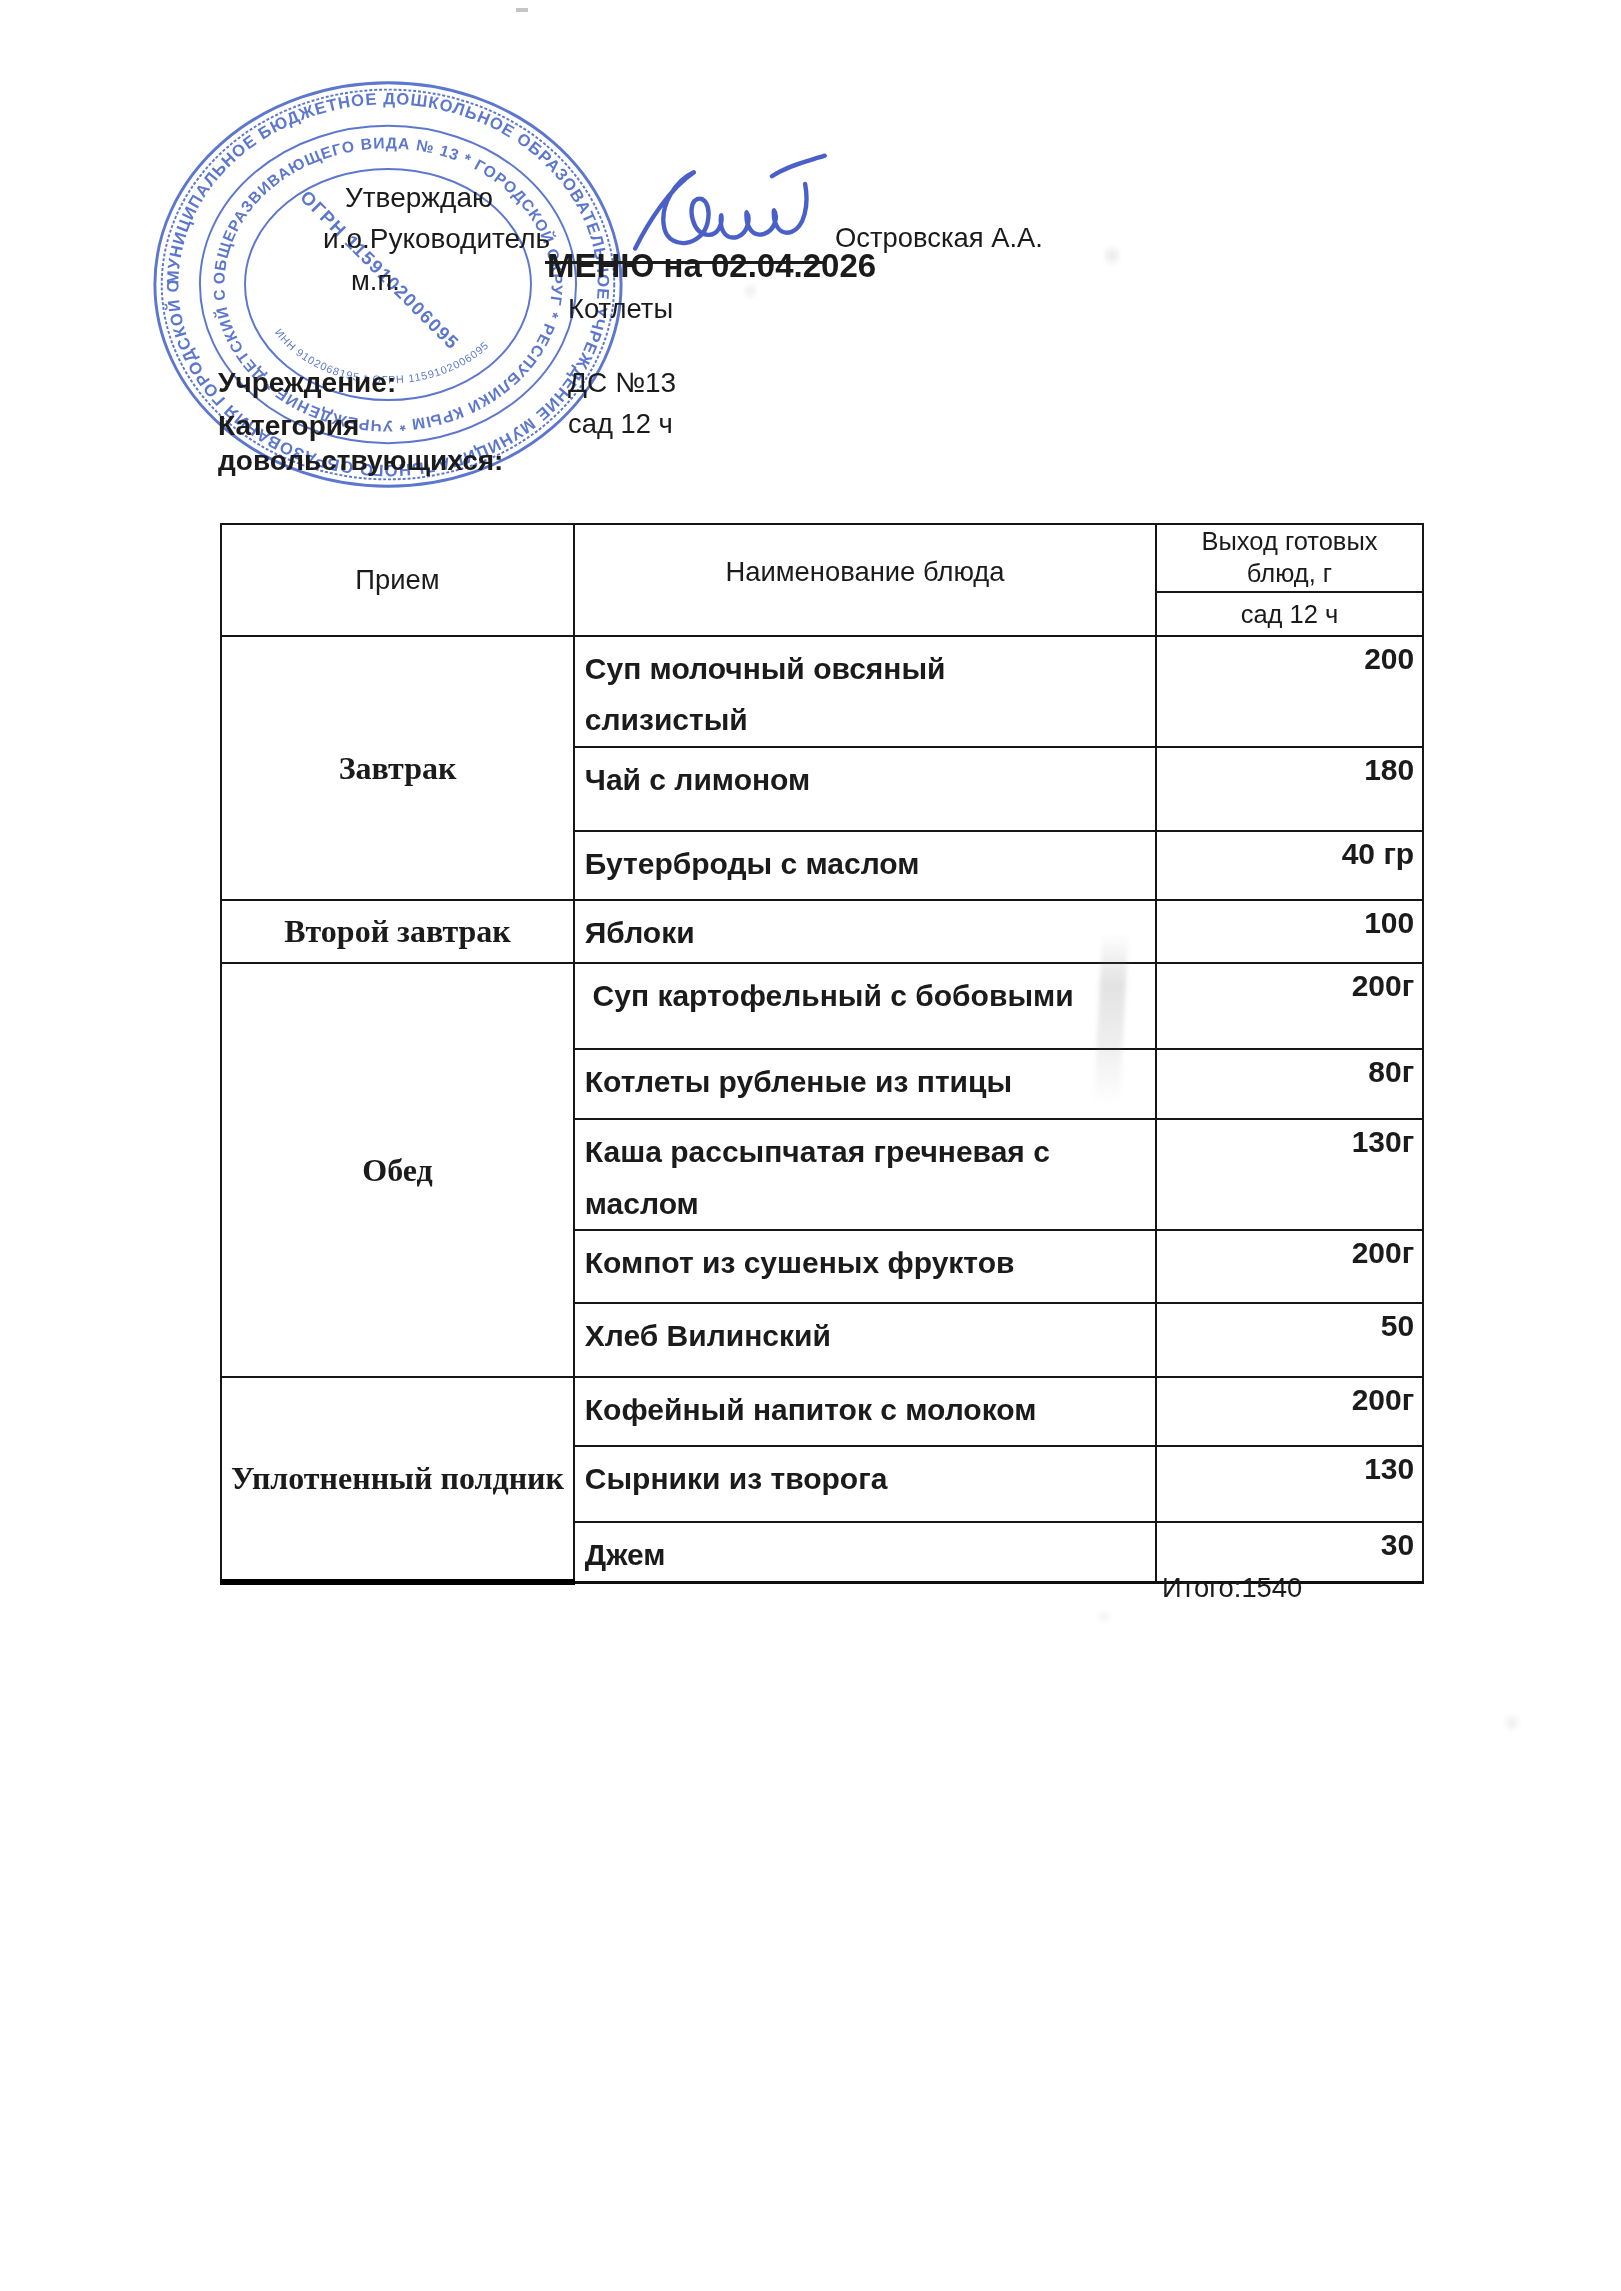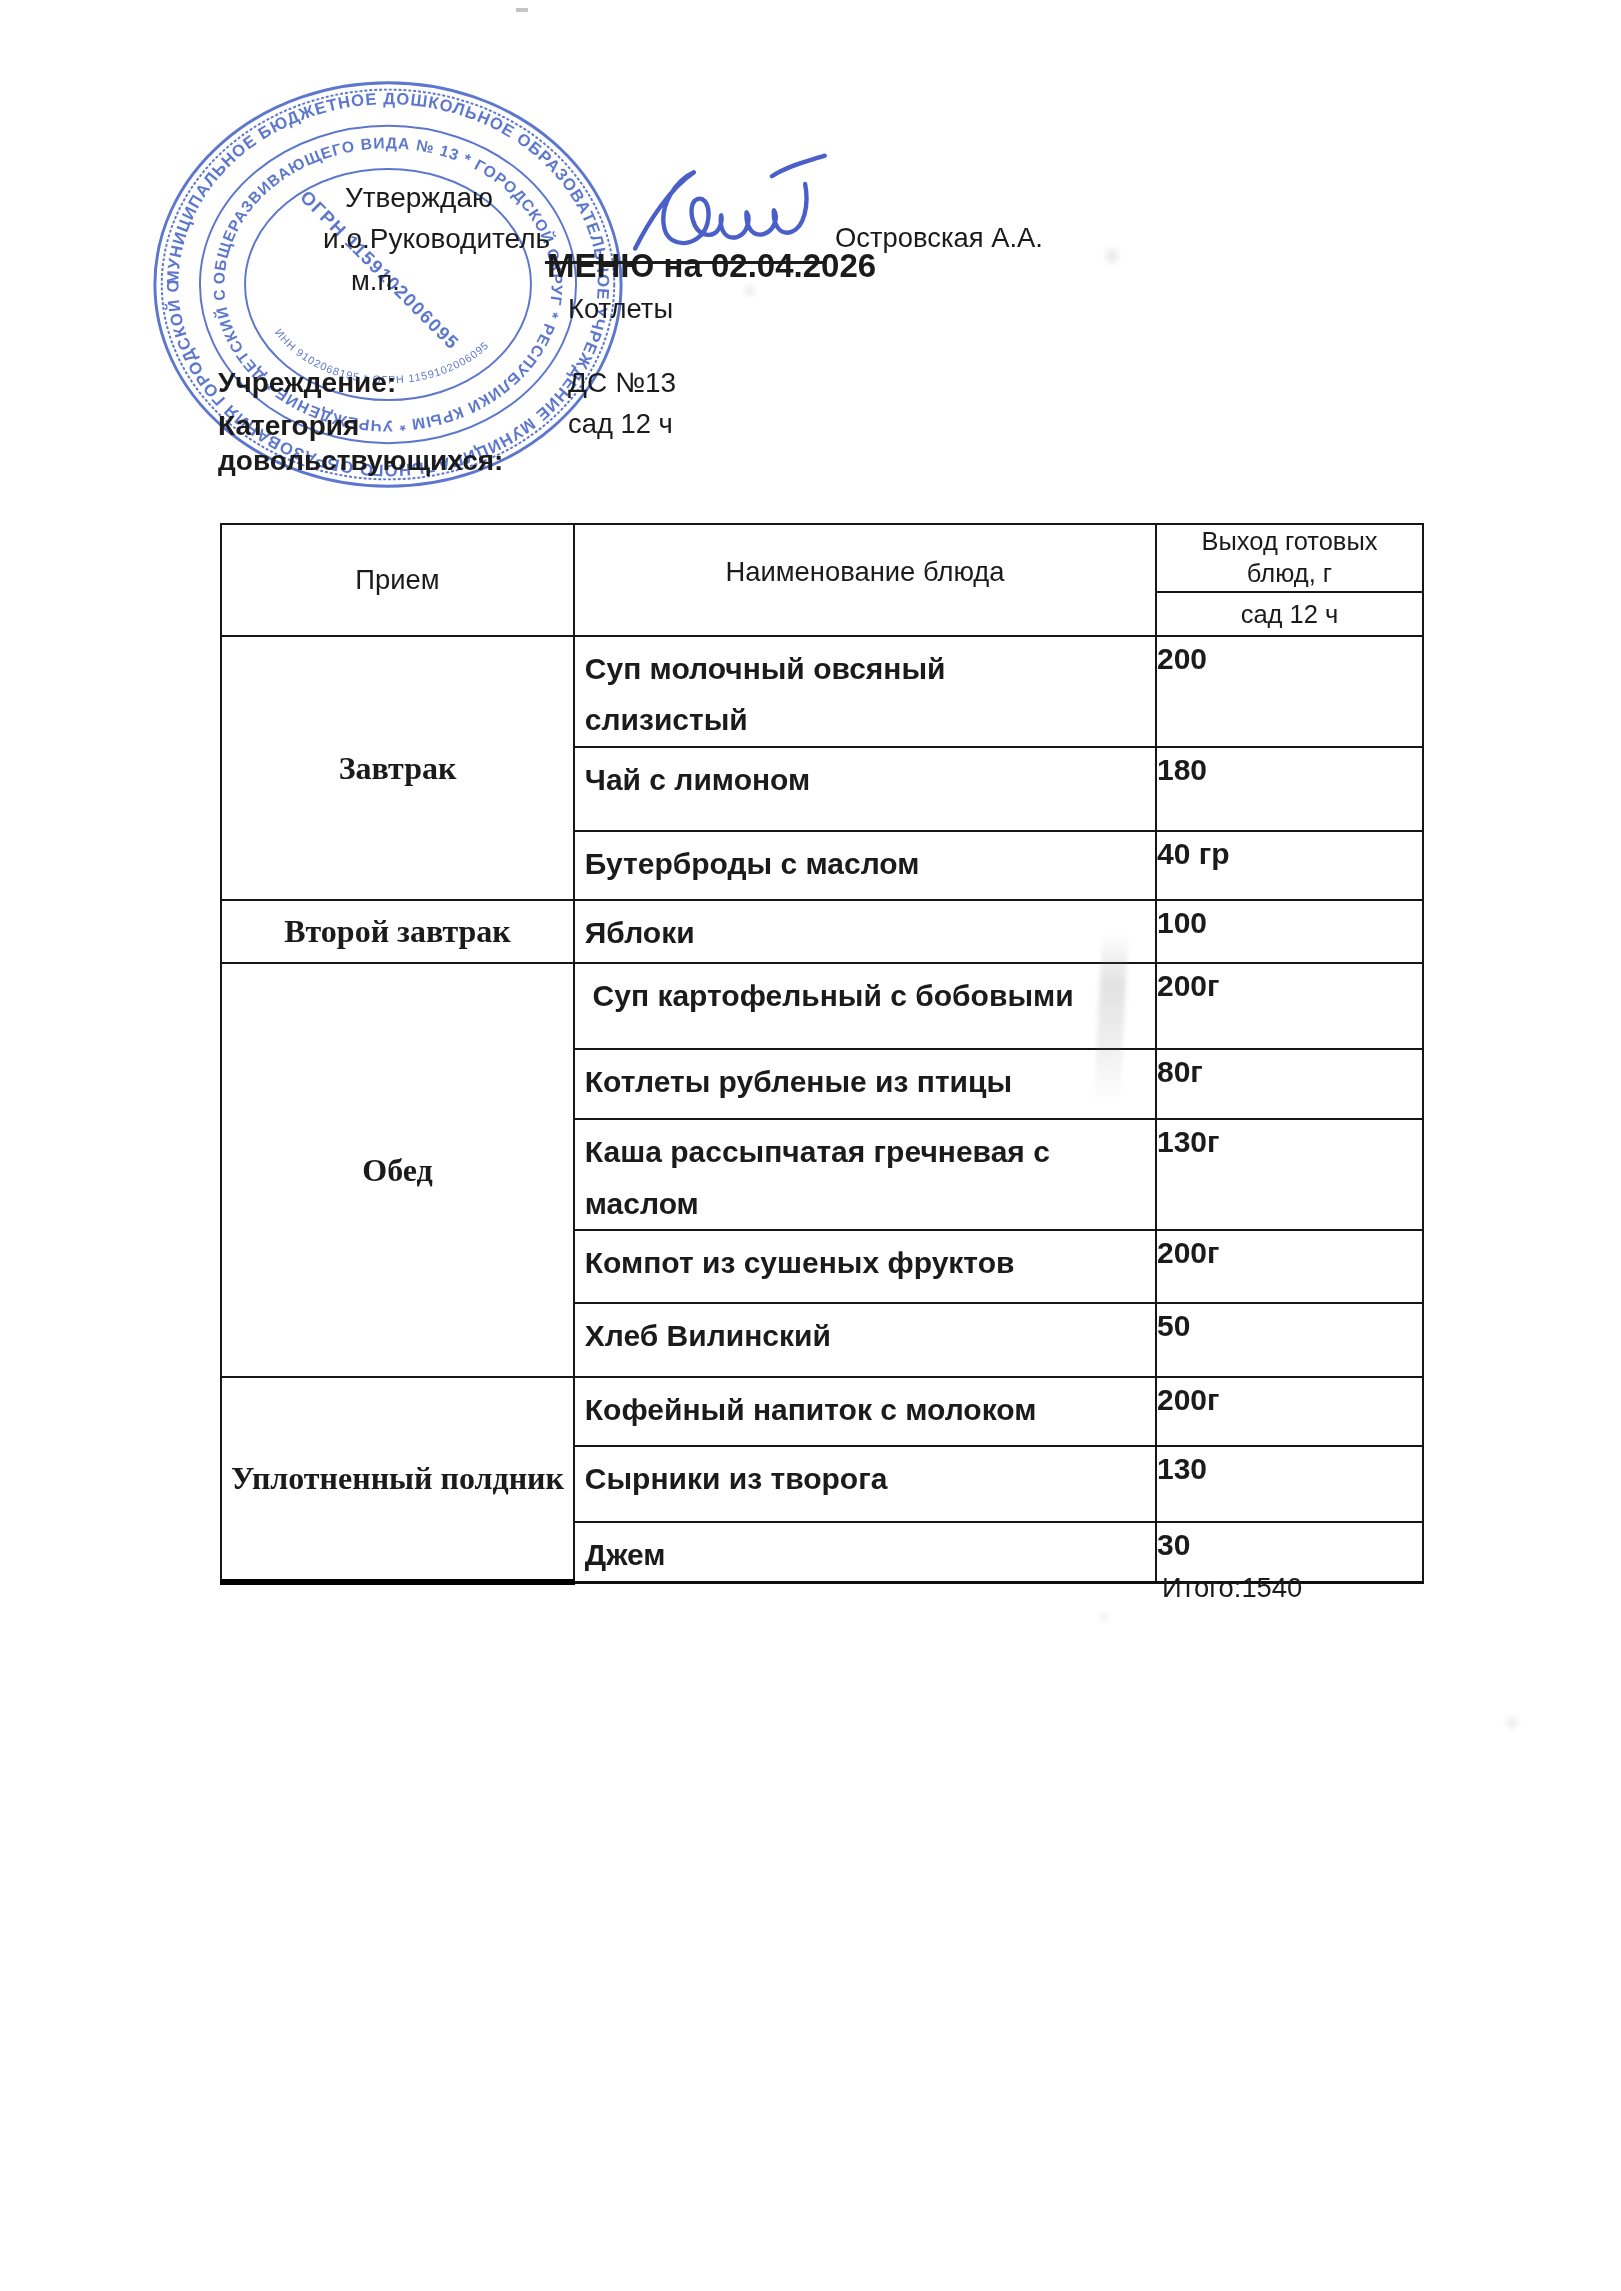--- a/index.html
+++ b/index.html
@@ -40,21 +40,21 @@
   table.menu td{border:2px solid #161616;overflow:hidden;}
   table.menu tr.sec > td{border-top:2.9px solid #0d0d0d;}
   td.meal-h,td.dish-h{font-size:27.4px;text-align:center;vertical-align:middle;}
   td.dish-h{padding-bottom:17.6px;}
   td.out-h {font-size:25.5px;text-align:center;vertical-align:middle;padding:0 27.4px;line-height:1.25;white-space:normal;}
   td.sub-h {font-size:25.5px;text-align:center;vertical-align:middle;}
   td.meal  {font-size:32px;font-weight:bold;text-align:center;vertical-align:middle;white-space:nowrap;font-family:Liberation Serif, serif;}
   td.meal.bottom-heavy{border-bottom:6.9px solid #000;}
   td.dish  {font-size:30px;font-weight:bold;vertical-align:top;padding:5.9px 3.9px 0 9.8px;
             line-height:1.72;white-space:pre-line;}
-  td.qty   {font-size:30px;font-weight:bold;vertical-align:top;text-align:left;padding:4.9px 7.8px 0 0;white-space:nowrap;}
+  td.qty   {font-size:30px;font-weight:bold;vertical-align:top;text-align:right;padding:4.9px 7.8px 0 0;white-space:nowrap;}
 
   
   .artifact{position:absolute;pointer-events:none;}
   .streak{left:1098px;top:933px;width:25.5px;height:172px;
           background:linear-gradient(to bottom, transparent, rgba(125,125,130,.22) 30%, rgba(125,125,130,.12) 65%, transparent);
           filter:blur(2px);transform:rotate(3deg);}
   .blot1{left:1104px;top:241px;width:15.7px;height:29px;
          background:radial-gradient(circle, rgba(120,120,125,.45), transparent 70%);opacity:.35;filter:blur(1px);}
   .blot2{left:743px;top:280px;width:13.7px;height:21.6px;
          background:radial-gradient(circle, rgba(120,120,125,.4), transparent 70%);opacity:.3;filter:blur(1px);}

